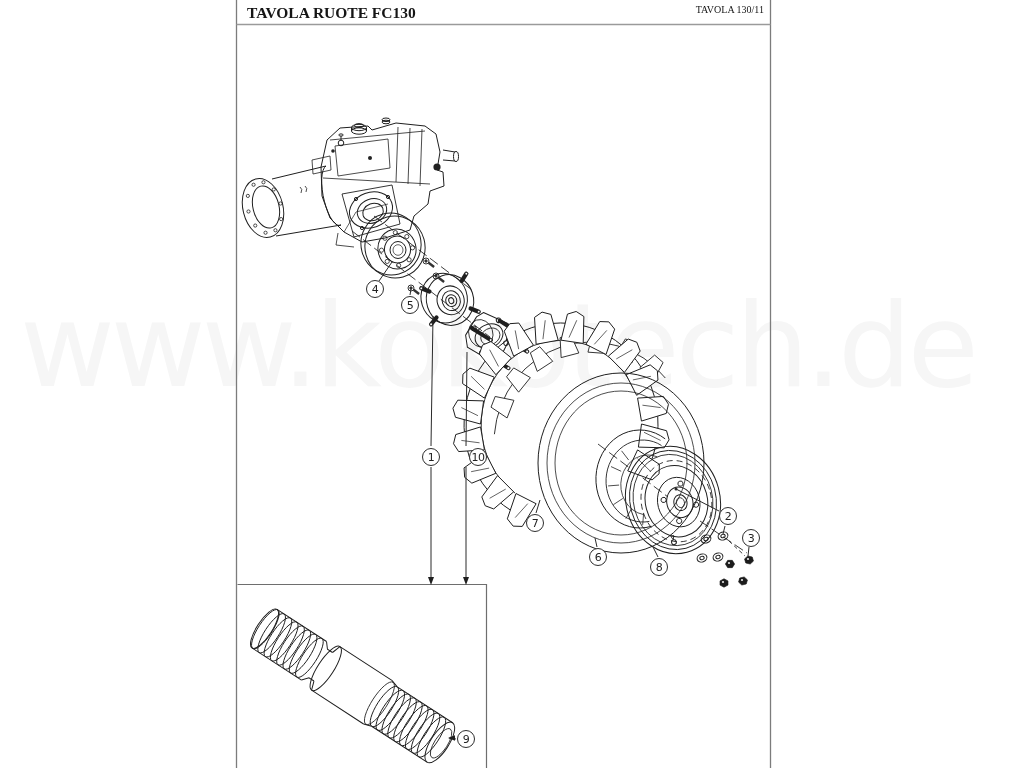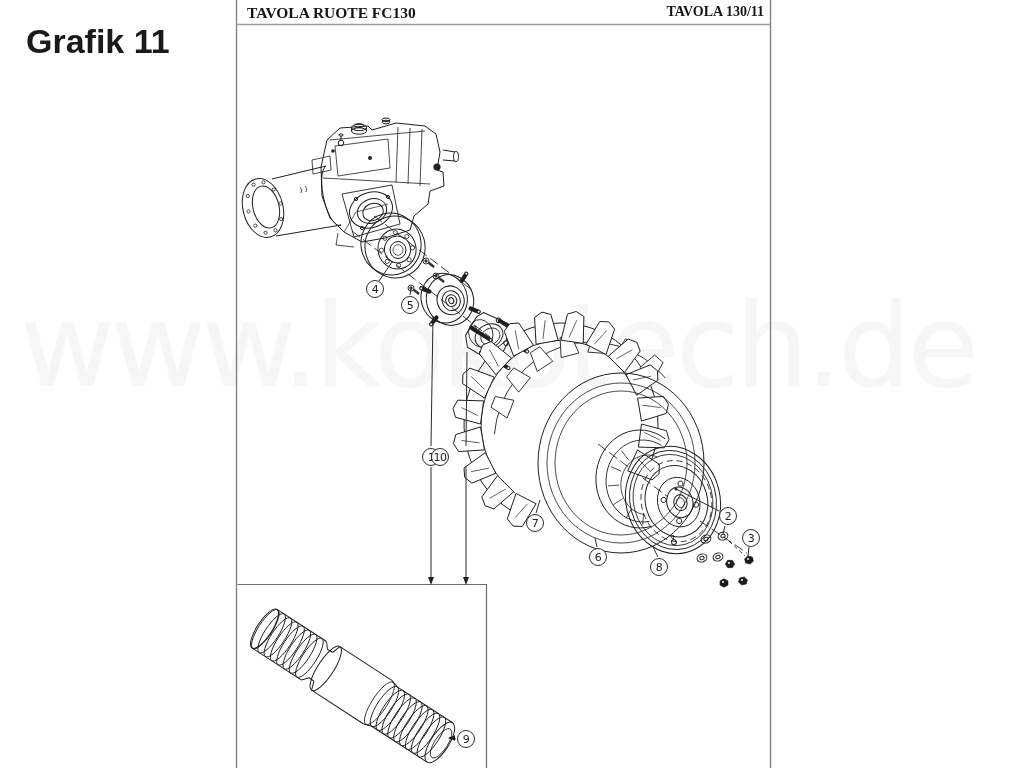--- a/index.html
+++ b/index.html
@@ -5,36 +5,35 @@
   html,body{margin:0;padding:0;background:#fff;}
   #stage{position:relative;width:1024px;height:768px;overflow:hidden;background:#fff;
          font-family:"Liberation Sans",sans-serif;}
   .watermark{position:absolute;left:20px;top:288px;font-size:116px;letter-spacing:-4px;
              line-height:1;color:#f6f6f6;white-space:nowrap;font-family:"DejaVu Sans",sans-serif;
              user-select:none;z-index:0;}
   .grafik{position:absolute;left:26px;top:22px;font-size:34px;font-weight:bold;color:#1a1a1a;
           font-family:"Liberation Sans",sans-serif;z-index:3;}
   .title-left{position:absolute;left:247px;top:4px;font-size:15.5px;font-weight:bold;color:#151515;
           font-family:"Liberation Serif",serif;z-index:3;white-space:nowrap;}
-  .title-right{position:absolute;right:260px;top:4px;font-size:14px;font-weight:bold;color:#151515;
+  .title-right{position:absolute;right:260px;top:4px;font-size:10px;font-weight:normal;color:#151515;
           font-family:"Liberation Serif",serif;z-index:3;white-space:nowrap;}
   svg.draw{position:absolute;left:0;top:0;z-index:2;}
   .callout{position:absolute;width:18px;height:18px;border:1.2px solid #2e2e2e;border-radius:50%;
            background:#fff;box-sizing:border-box;display:flex;align-items:center;justify-content:center;
            font-size:11px;letter-spacing:-0.5px;color:#222;z-index:4;
            font-family:"DejaVu Sans",sans-serif;line-height:1;}
 </style>
 </head>
 <body>
 
 <div id="stage">
 
   <div class="watermark">www.kokotech.de</div>
 
-  <div class="grafik">Grafik 11</div>
 
   <div class="title-left">TAVOLA RUOTE FC130</div>
 
   <div class="title-right">TAVOLA 130/11</div>
 
   <svg class="draw" width="1024" height="768" viewBox="0 0 1024 768">
 
     <g stroke="#7c7c7c" stroke-width="1.3" fill="none">
       <path d="M236.5,0 V768"></path>
       <path d="M770.5,0 V768"></path>
@@ -357,14 +356,14 @@
 
   <div class="callout" style="left:422px;top:448px;">1</div>
   <div class="callout" style="left:719px;top:507px;">2</div>
   <div class="callout" style="left:742px;top:529px;">3</div>
   <div class="callout" style="left:366px;top:280px;">4</div>
   <div class="callout" style="left:401px;top:296px;">5</div>
   <div class="callout" style="left:589px;top:548px;">6</div>
   <div class="callout" style="left:526px;top:514px;">7</div>
   <div class="callout" style="left:650px;top:558px;">8</div>
   <div class="callout" style="left:457px;top:730px;">9</div>
-  <div class="callout" style="left:431px;top:448px;text-align:center;">10</div>
+  <div class="callout" style="left:469px;top:448px;text-align:center;">10</div>
 </div>
 
 </body></html>

